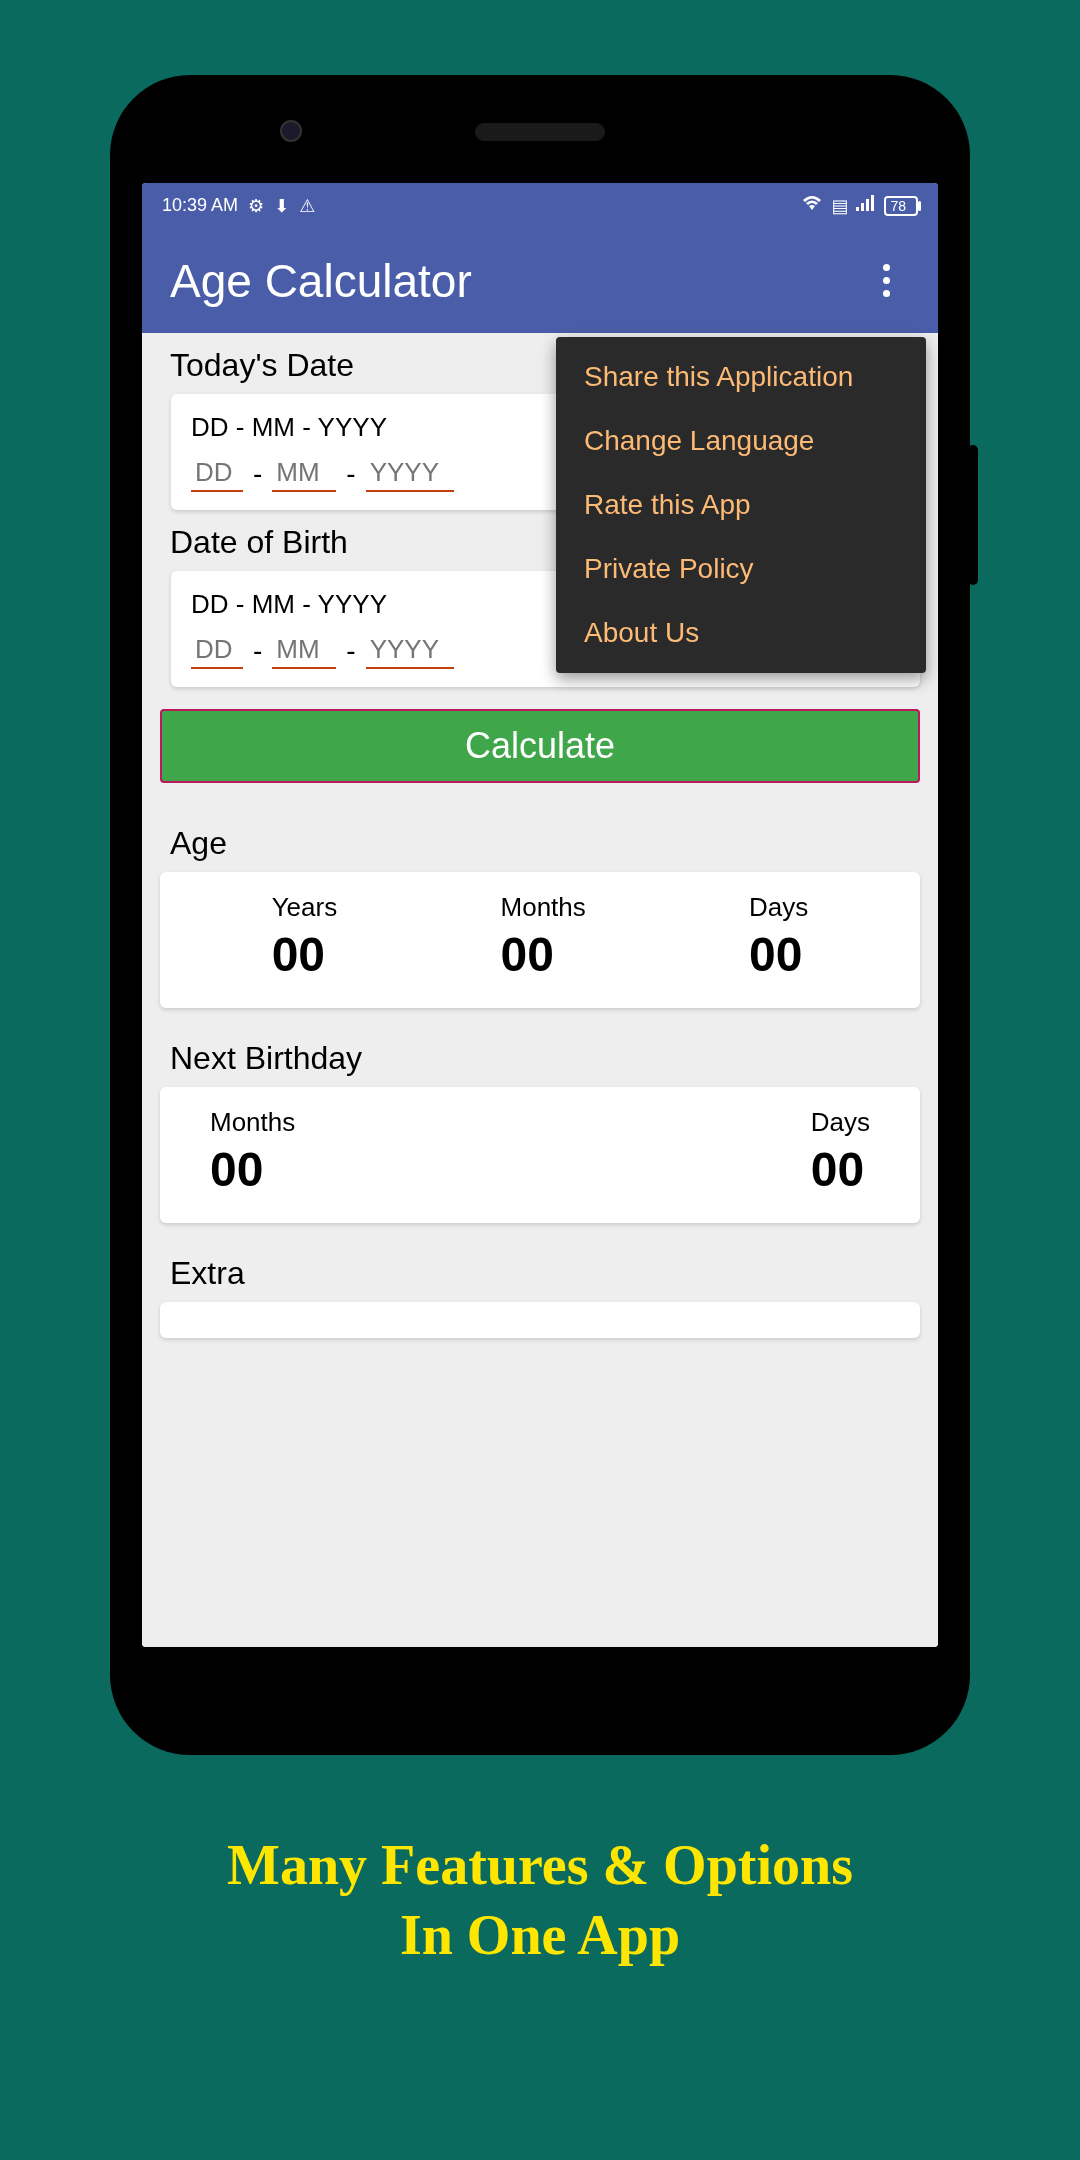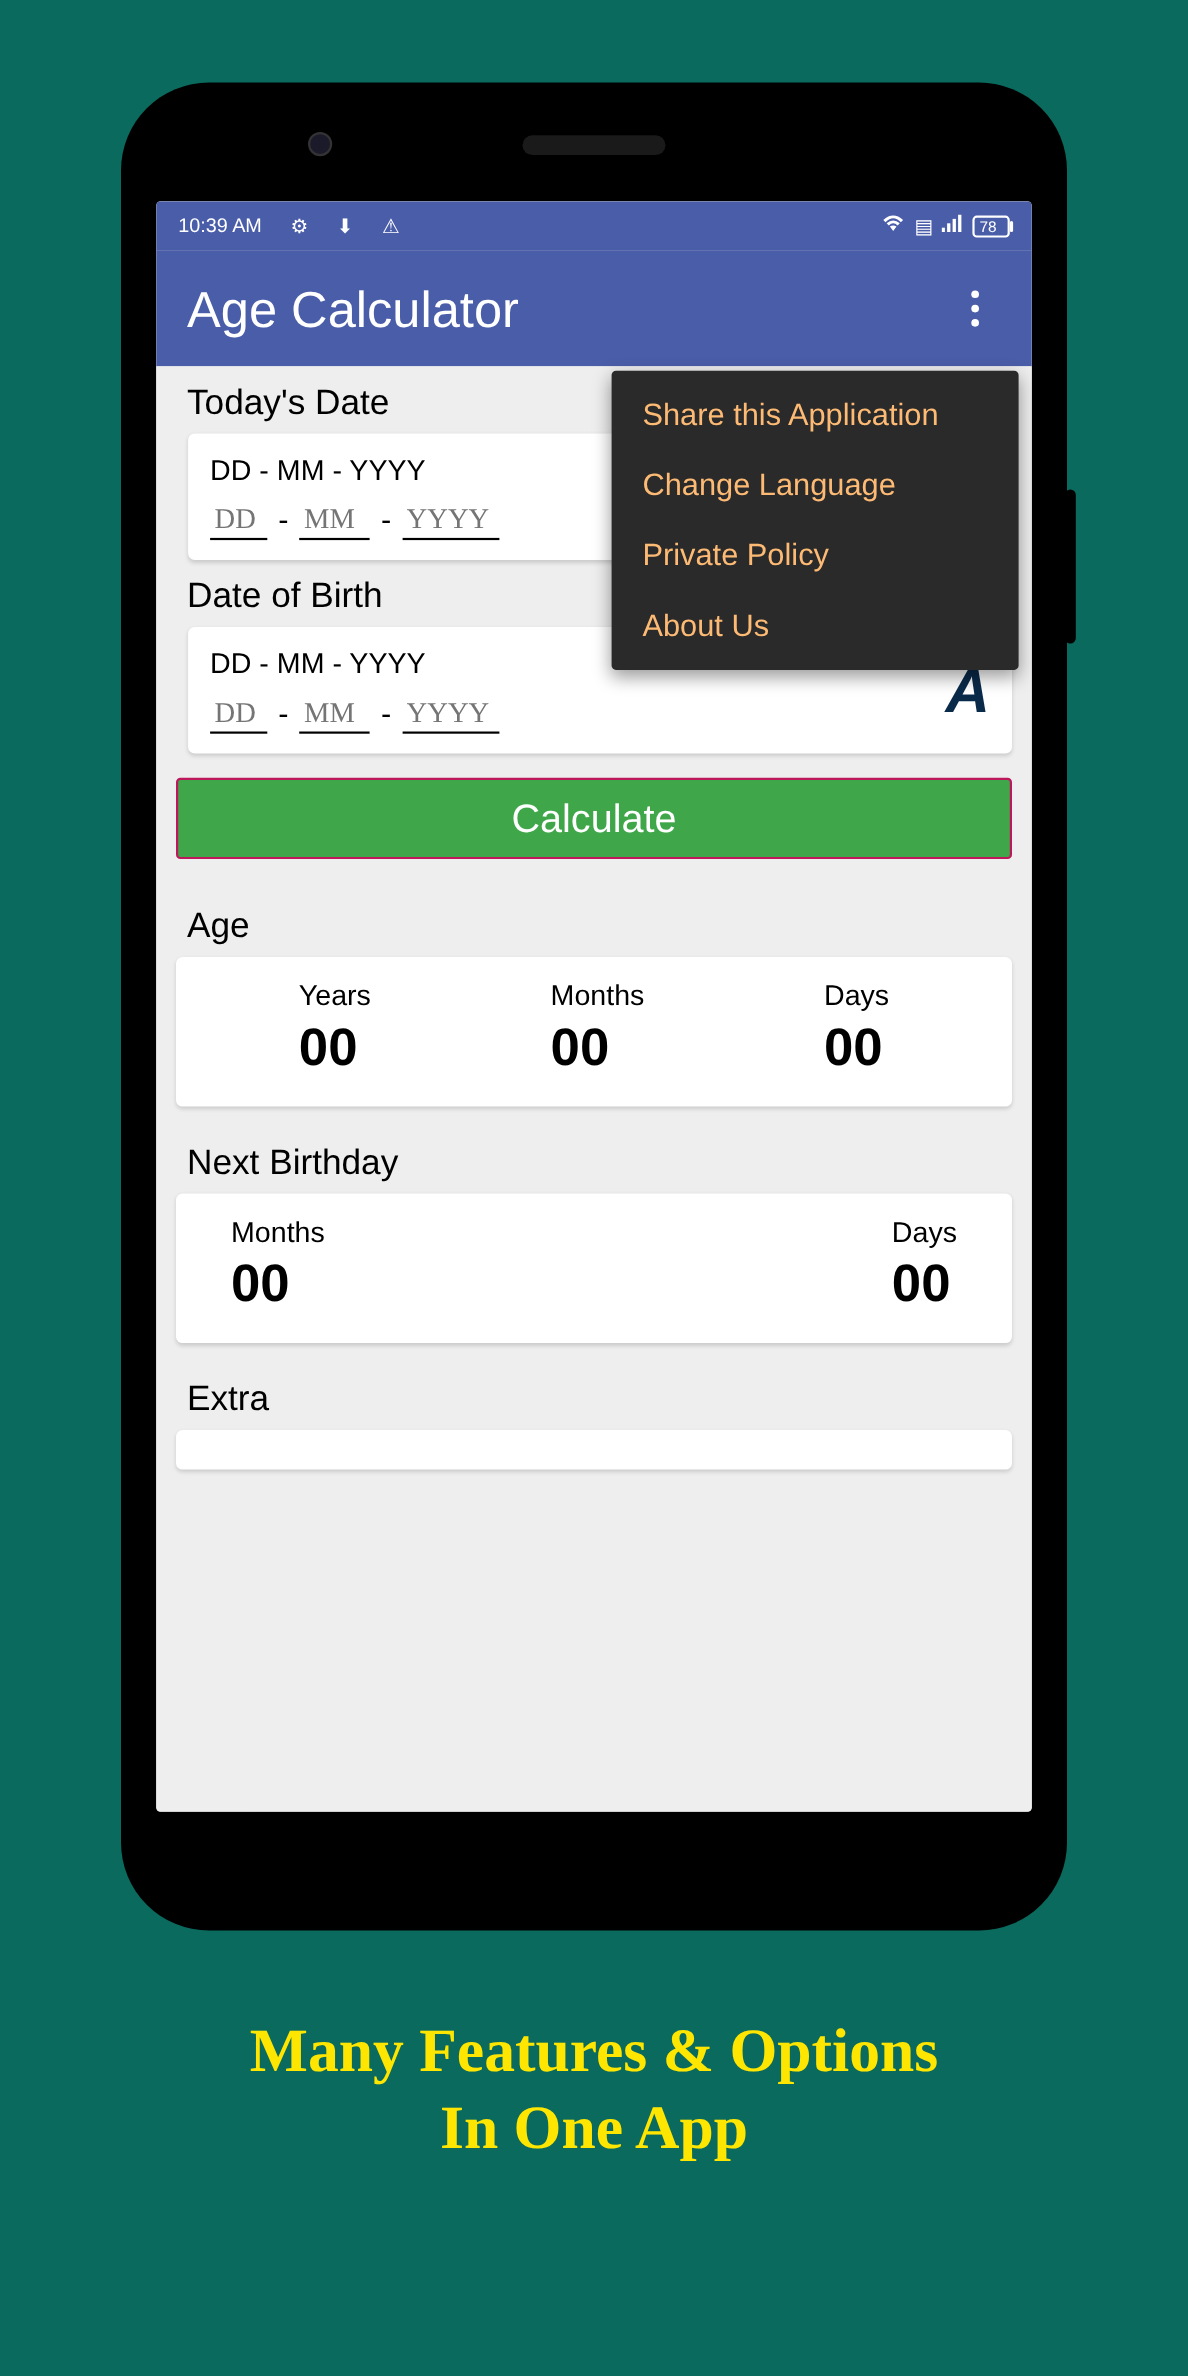--- a/index.html
+++ b/index.html
@@ -64,21 +64,21 @@
     height: 45px;
     background: #4a5da8;
     display: flex;
     align-items: center;
     justify-content: space-between;
     padding: 0 20px;
     color: #fff;
     font-family: sans-serif;
     font-size: 18px;
   }
-  .status-left { display: flex; align-items: center; gap: 26px; }
+  .status-left { display: flex; align-items: center; gap: 10px; }
   .status-right { display: flex; align-items: center; gap: 8px; }
   .status-icon { font-size: 18px; }
   .battery {
     border: 2px solid #fff;
     border-radius: 4px;
     padding: 0 10px 0 4px;
     font-size: 14px;
     position: relative;
   }
   .battery::after {
@@ -154,24 +154,24 @@
     margin-bottom: 12px;
   }
   .inputs-row {
     display: flex;
     align-items: center;
     gap: 10px;
     font-size: 28px;
   }
   .inp {
     border: none;
-    border-bottom: 2px solid #000000;
+    border-bottom: 2px solid #c2410c;
     color: #bbb;
     font-size: 26px;
-    font-family: Liberation Serif, serif;
+    font-family: Liberation Sans, sans-serif;
     padding: 2px 4px;
     text-align: left;
     background: transparent;
     outline: none;
   }
   .inp.dd { width: 52px; }
   .inp.mm { width: 64px; }
   .inp.yyyy { width: 88px; }
   .dash { color: #000; }
   .icon-a {
@@ -368,20 +368,21 @@
       <div class="section" style="margin-top:18px">
         <div class="section-title">Extra</div>
         <div class="card extra-card"></div>
       </div>
 
     </div>
 
     <div class="dropdown">
       <div class="menu-item">Share this Application</div>
       <div class="menu-item">Change Language</div>
+      <div class="menu-item">Rate this App</div>
       <div class="menu-item">Private Policy</div>
       <div class="menu-item">About Us</div>
     </div>
 
   </div>
 </div>
 
 <div class="caption">
   <div>Many Features &amp; Options</div>
   <div>In One App</div>

